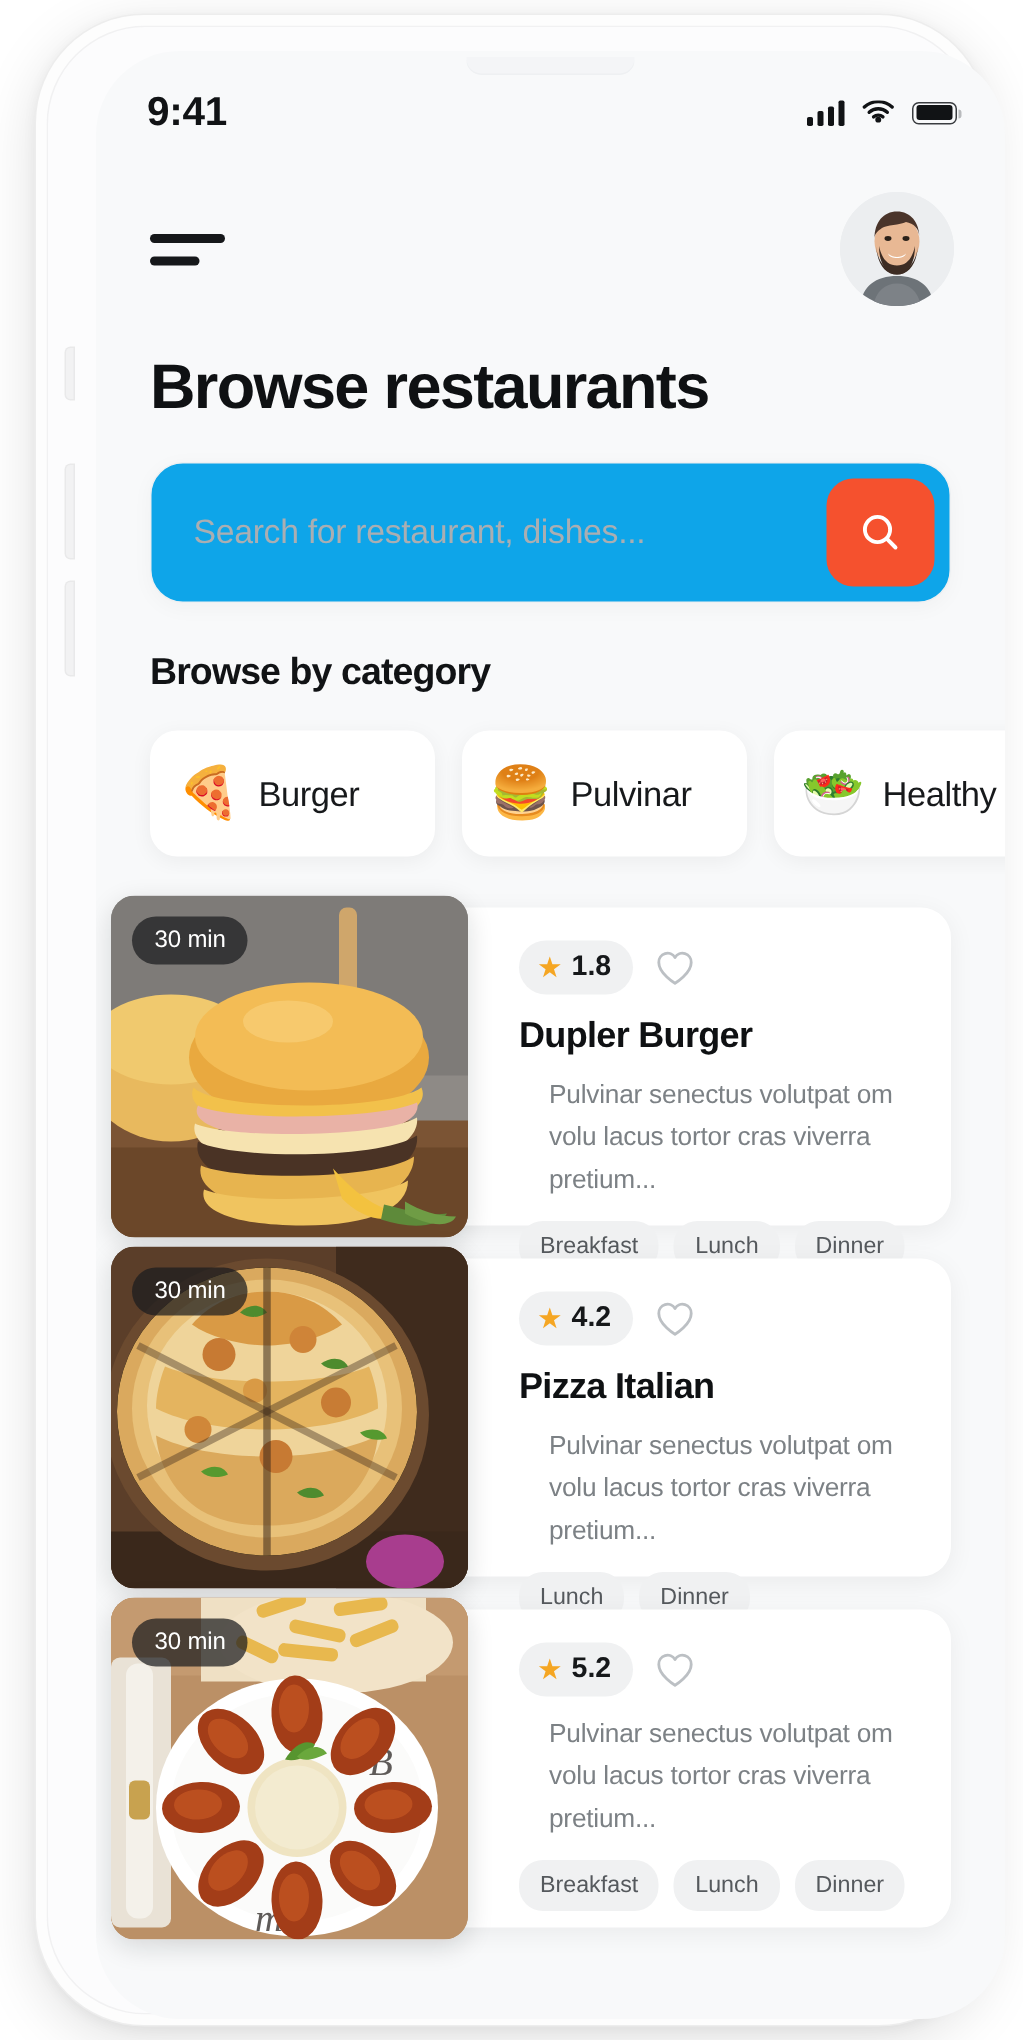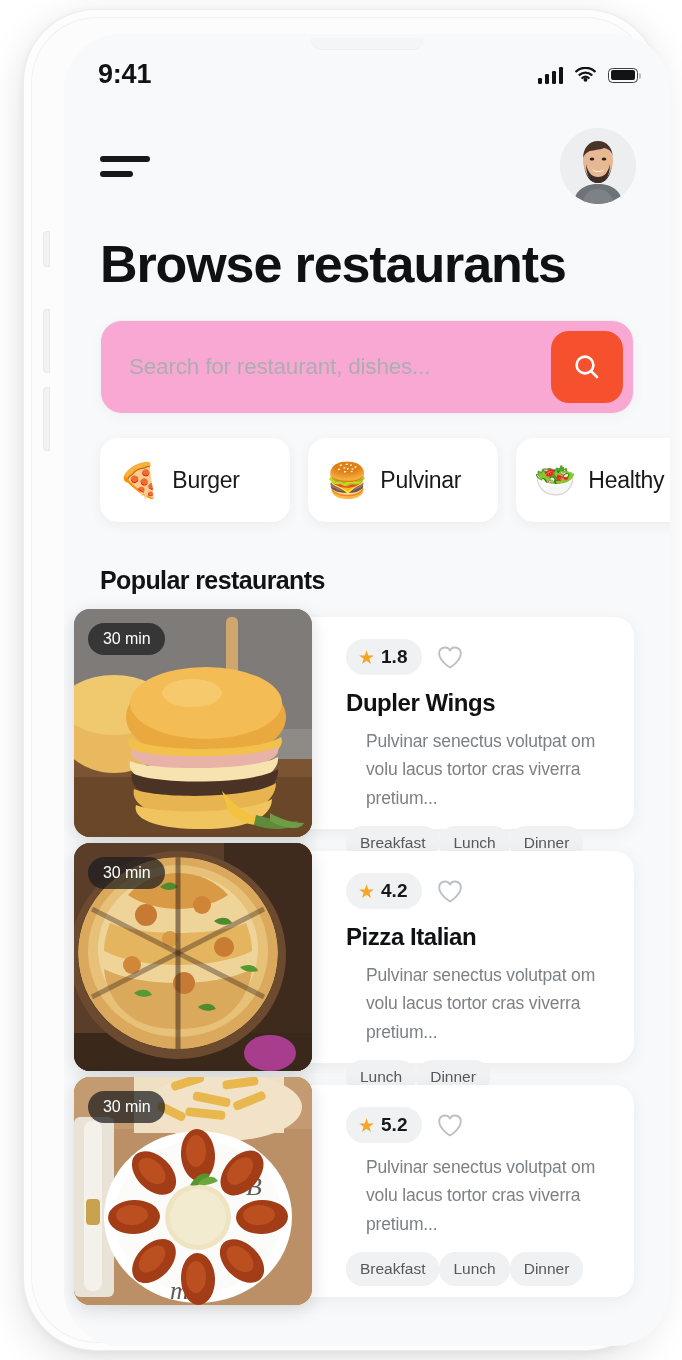--- a/index.html
+++ b/index.html
@@ -159,32 +159,32 @@
     border-radius: 50%;
     background: #eceef0;
     overflow: hidden;
     position: relative;
     flex: 0 0 auto;
   }
   .avatar svg { display: block; width: 100%; height: 100%; }
 
   .page-title {
     padding: 30px 36px 0 36px;
-    font-size: 52px;
+    font-size: 42px;
     font-weight: 800;
     letter-spacing: -1.1px;
     color: #0f1113;
   }
 
   
   .search-wrap { padding: 26px 36px 0 36px; }
   .searchbar {
     position: relative;
     height: 94px;
-    background: #f9a8d4;
+    background: #0ea5e9;
     border: 1px solid #eef0f2;
     border-radius: 22px;
     box-shadow: 0 3px 14px rgba(17,19,21,0.035);
     display: flex;
     align-items: center;
     padding: 0 10px 0 28px;
   }
   .search-input {
     flex: 1;
     border: none;
@@ -312,21 +312,21 @@
   }
   .rest-desc {
     margin-top: 10px;
     font-size: 17.5px;
     line-height: 1.62;
     color: #7c8185;
     letter-spacing: -0.15px;
     max-width: 255px;
     margin-left: 20px;
   }
-  .tag-row { margin-top: 14px; display: flex; flex-wrap: nowrap; }
+  .tag-row { margin-top: 14px; display: flex; gap: 10px; flex-wrap: nowrap; }
   .tag {
     background: #f0f1f2;
     color: #55595d;
     font-size: 15.5px;
     padding: 8px 14px;
     border-radius: 16px;
     white-space: nowrap;
   }
 </style>
 </head>
@@ -395,36 +395,36 @@
             <input class="search-input" type="text" placeholder="Search for restaurant, dishes..." style="">
             <button class="search-btn">
               <svg width="32" height="32" viewBox="0 0 32 32">
                 <circle cx="14" cy="14" r="8.4" stroke="#ffffff" stroke-width="2.6" fill="none"></circle>
                 <line x1="20.3" y1="20.3" x2="26" y2="26" stroke="#ffffff" stroke-width="2.6" stroke-linecap="round"></line>
               </svg>
             </button>
           </div>
         </div>
 
+        <div class="section-title">Browse by category</div>
         <div class="cat-row">
           <div class="cat-card">
             <span class="cat-emoji">🍕</span>
             <span class="cat-label">Burger</span>
           </div>
           <div class="cat-card">
             <span class="cat-emoji">🍔</span>
             <span class="cat-label">Pulvinar</span>
           </div>
           <div class="cat-card">
             <span class="cat-emoji">🥗</span>
             <span class="cat-label">Healthy food</span>
           </div>
         </div>
 
-        <div class="section-title">Popular restaurants</div>
 
         <div class="rest-list">
 
           <div class="rest-card">
             <div class="rest-photo">
               <svg class="ph" viewBox="0 0 238 228" preserveAspectRatio="xMidYMid slice">
                 <rect width="238" height="228" fill="#8e8a86"></rect>
                 <rect width="238" height="120" fill="#7e7b78"></rect>
                 <rect y="150" width="238" height="78" fill="#7b5434"></rect>
                 <rect y="168" width="238" height="60" fill="#6b4729"></rect>
@@ -450,21 +450,21 @@
             <div class="rest-body">
               <div class="rest-meta">
                 <div class="rating-pill">
                   <span class="rating-star">★</span>
                   <span class="rating-val">1.8</span>
                 </div>
                 <svg class="heart" viewBox="0 0 28 28">
                   <path d="M14 24.5S3.2 18 3.2 10.6A5.8 5.8 0 0 1 14 7.4a5.8 5.8 0 0 1 10.8 3.2C24.8 18 14 24.5 14 24.5z" fill="none" stroke="#bcc0c4" stroke-width="1.9" stroke-linejoin="round"></path>
                 </svg>
               </div>
-              <div class="rest-name">Dupler Wings</div>
+              <div class="rest-name">Dupler Burger</div>
               <div class="rest-desc">Pulvinar senectus volutpat om volu lacus tortor cras viverra pretium...</div>
               <div class="tag-row">
                 <span class="tag">Breakfast</span>
                 <span class="tag">Lunch</span>
                 <span class="tag">Dinner</span>
               </div>
             </div>
           </div>
 
           <div class="rest-card">

